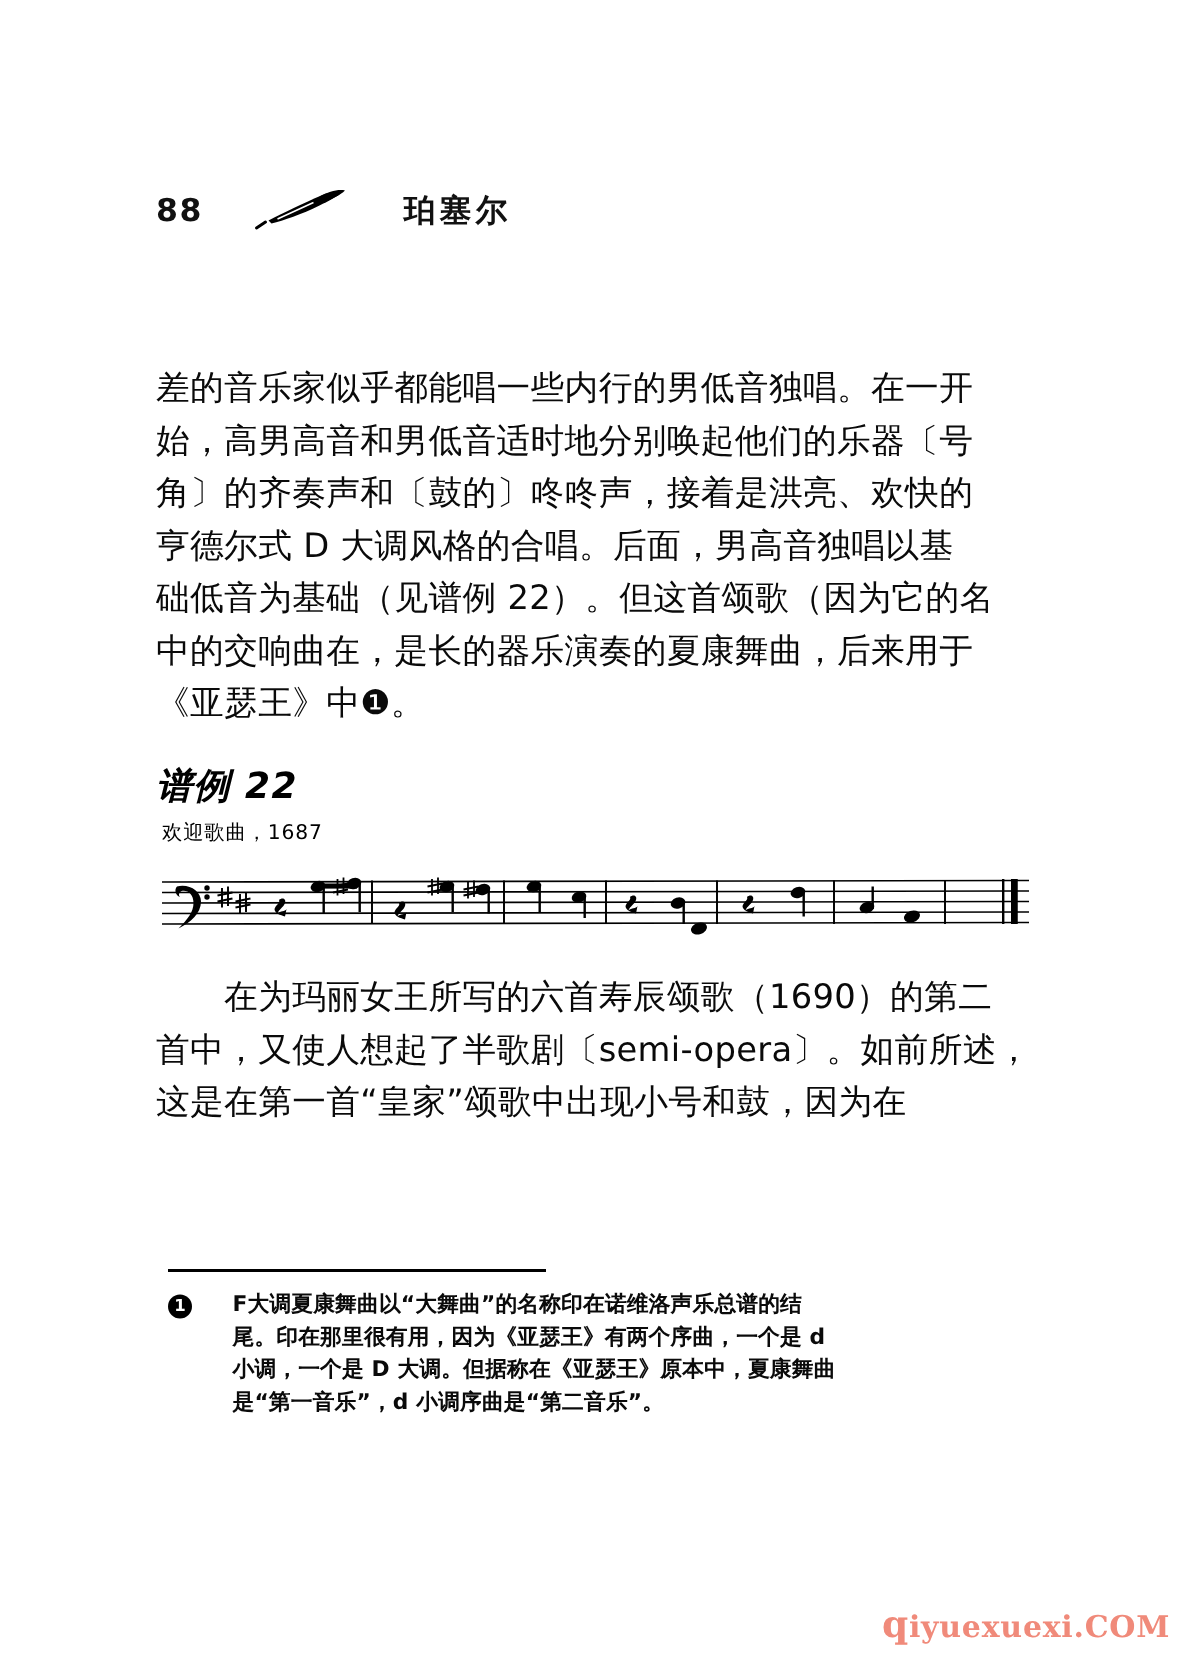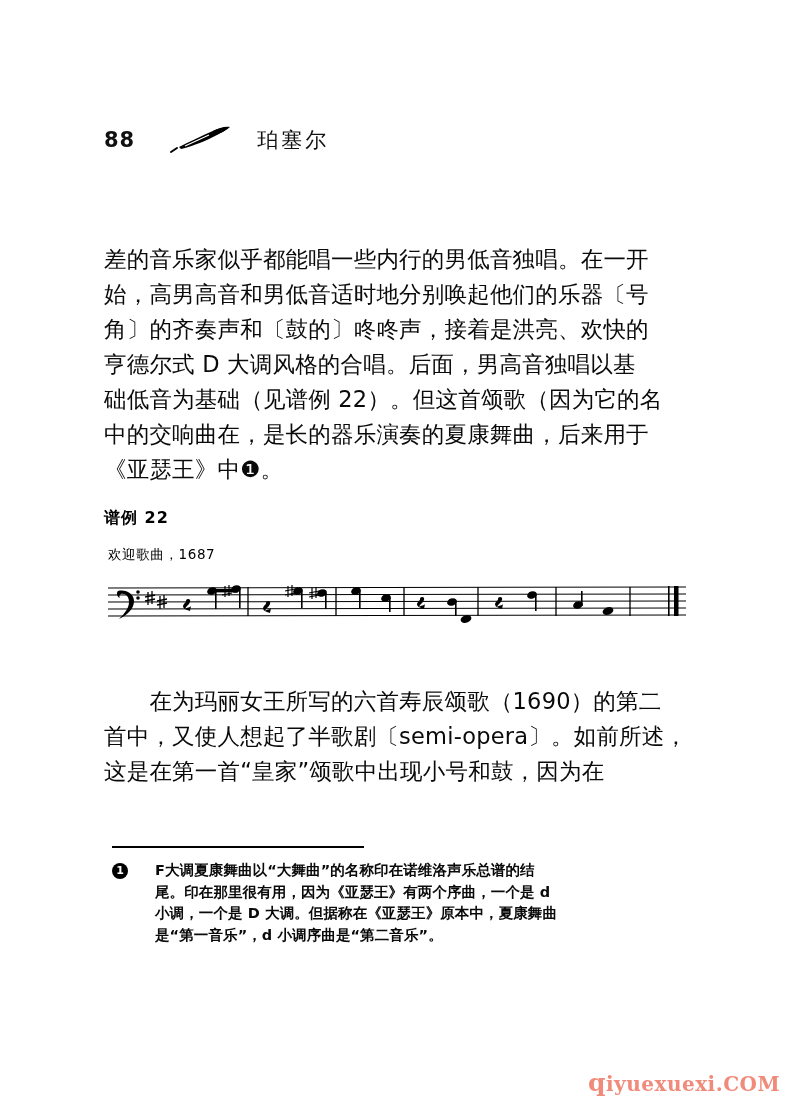--- a/index.html
+++ b/index.html
@@ -41,23 +41,23 @@
     color: #111;
   }
   .head-ornament {
     width: 74px;
     height: 30px;
     margin-left: 32px;
     position: relative;
     flex: none;
   }
   .head-title {
-    margin-left: 16px;
+    margin-left: 28px;
     font-size: 21px;
-    font-weight: 400;
+    font-weight: 700;
     letter-spacing: 3px;
     color: #111;
     font-family: "DejaVu Sans", "Liberation Sans", sans-serif;
   }
 
   
   .body-block {
     position: absolute;
     left: 104px;
     width: 588px;
@@ -65,31 +65,32 @@
   .body-line {
     font-size: 22.5px;
     line-height: 35px;
     letter-spacing: 0.2px;
     white-space: pre;
     color: #0a0a0a;
     font-family: "DejaVu Sans", "Liberation Sans", sans-serif;
   }
 
   #para1 { top: 214px; margin-top: 28px; }
-  #para2 { top: 684px; }
+  #para2 { top: 648px; }
 
   
   .example-heading {
     position: absolute;
     left: 104px;
     top: 508px;
-    font-size: 16px;
+    font-size: 24px;
     font-weight: 700;
     letter-spacing: 1px;
     color: #000;
+    font-style: italic;
   }
   .example-subtitle {
     position: absolute;
     left: 108px;
     top: 546px;
     font-size: 13.5px;
     font-weight: 400;
     letter-spacing: 0.6px;
     color: #000;
   }

